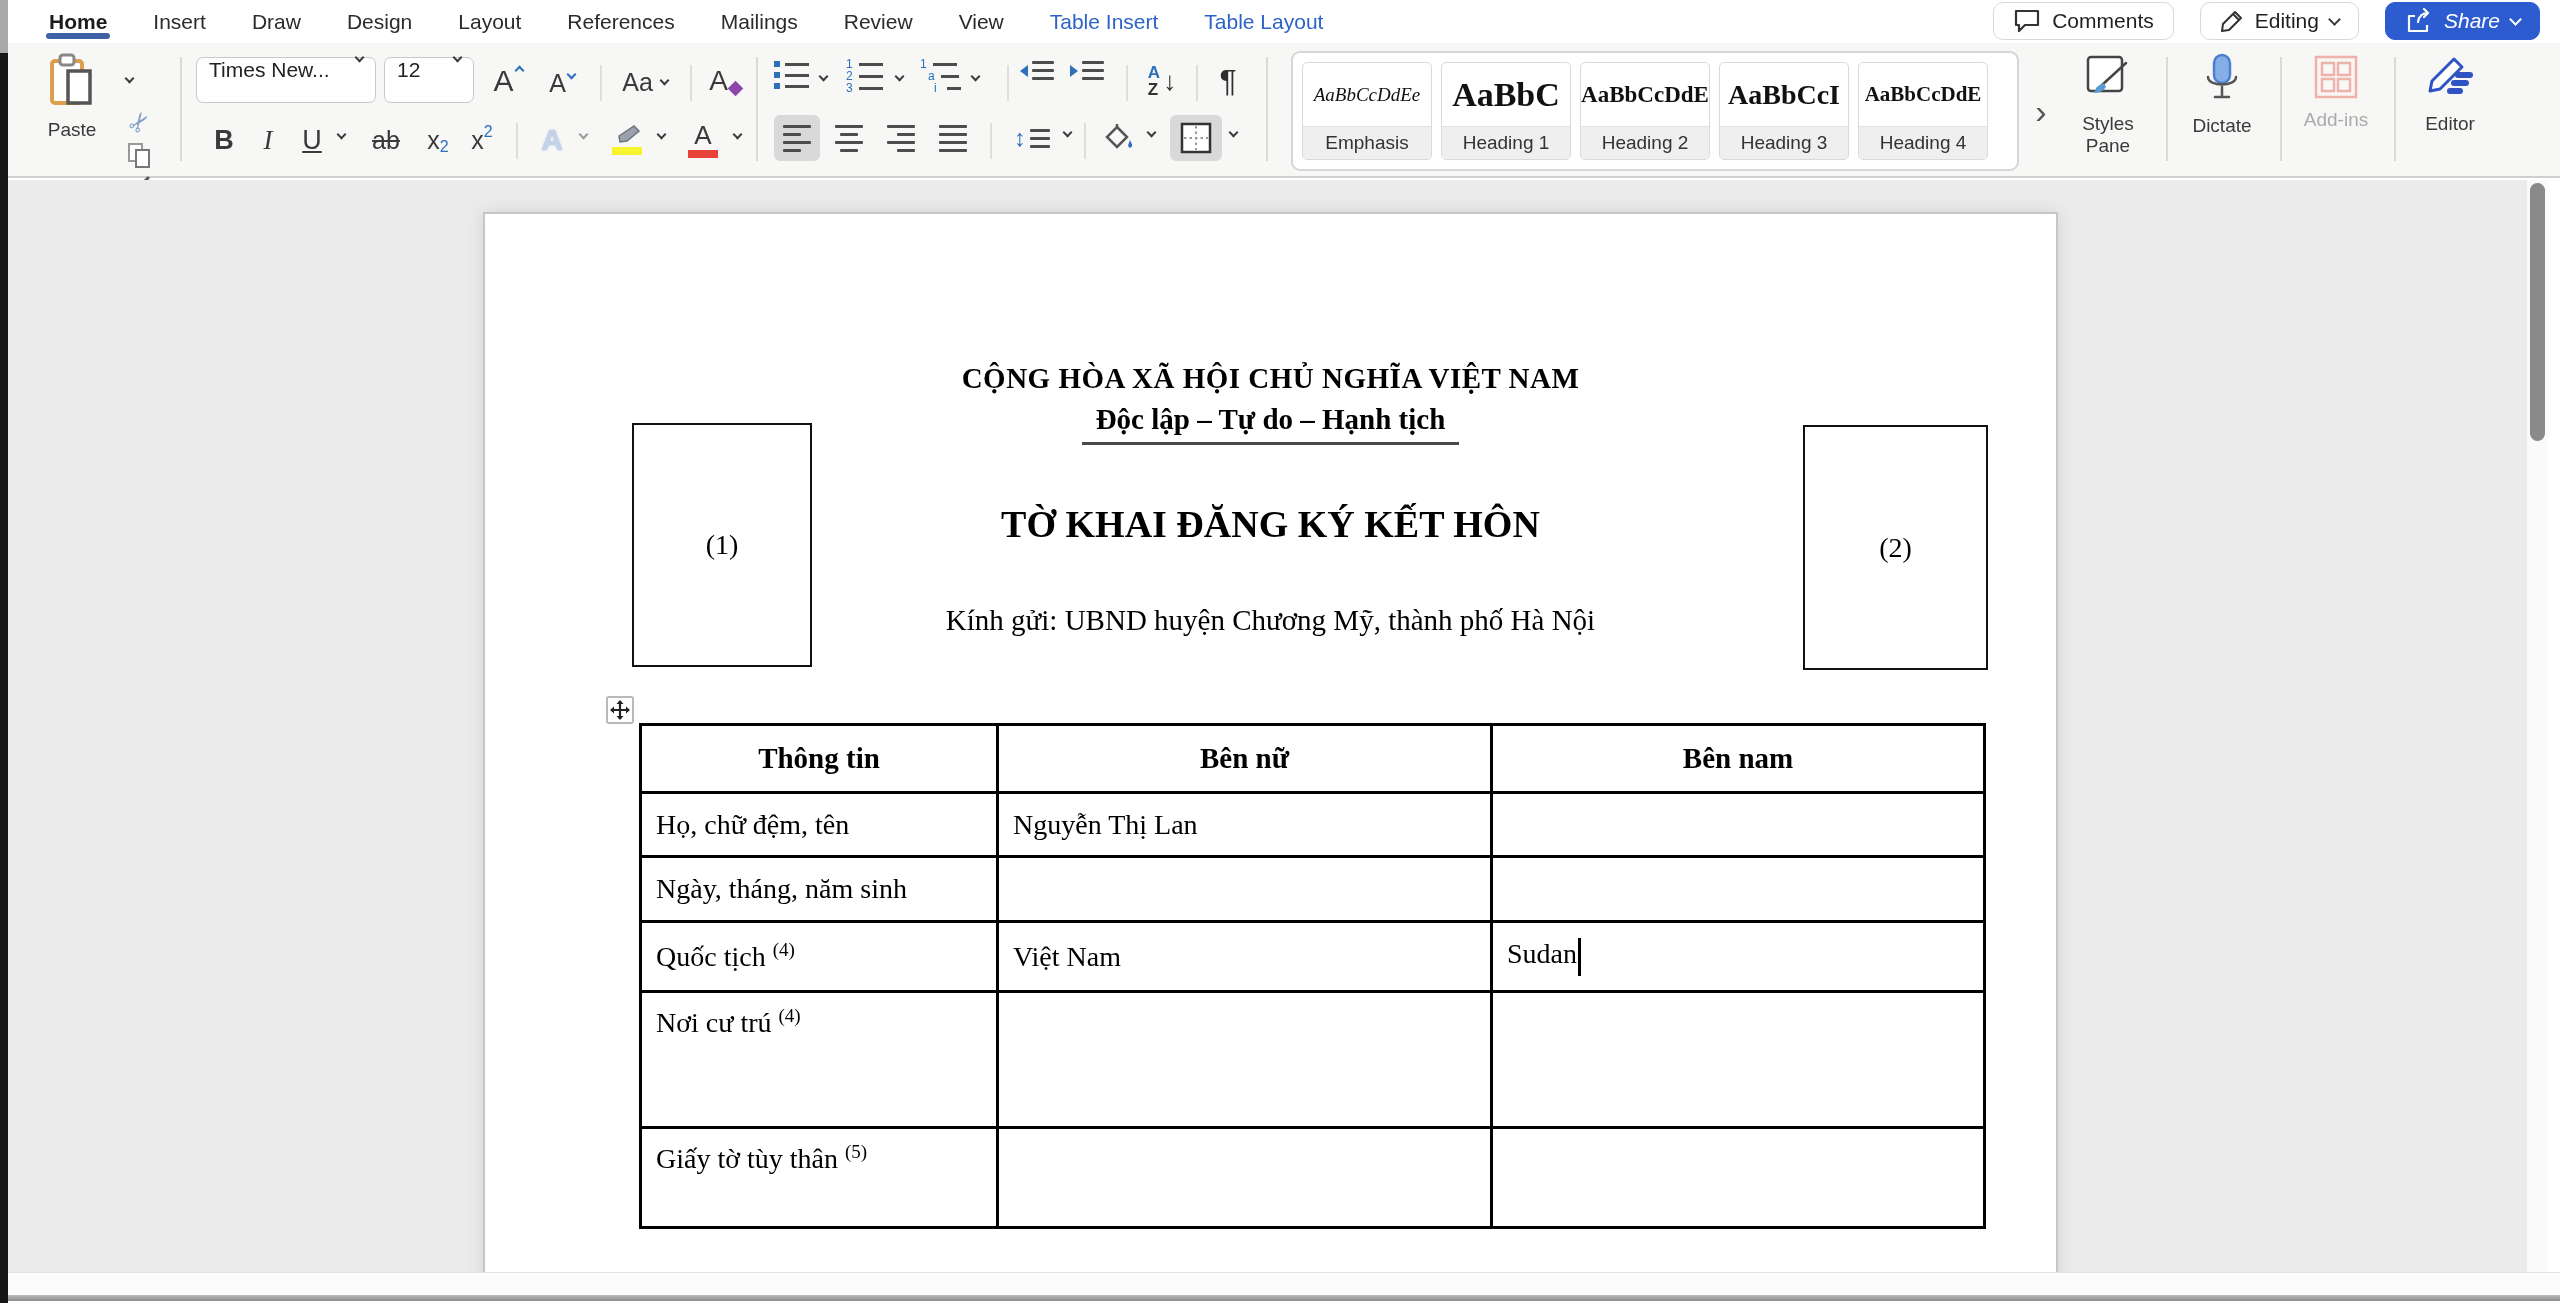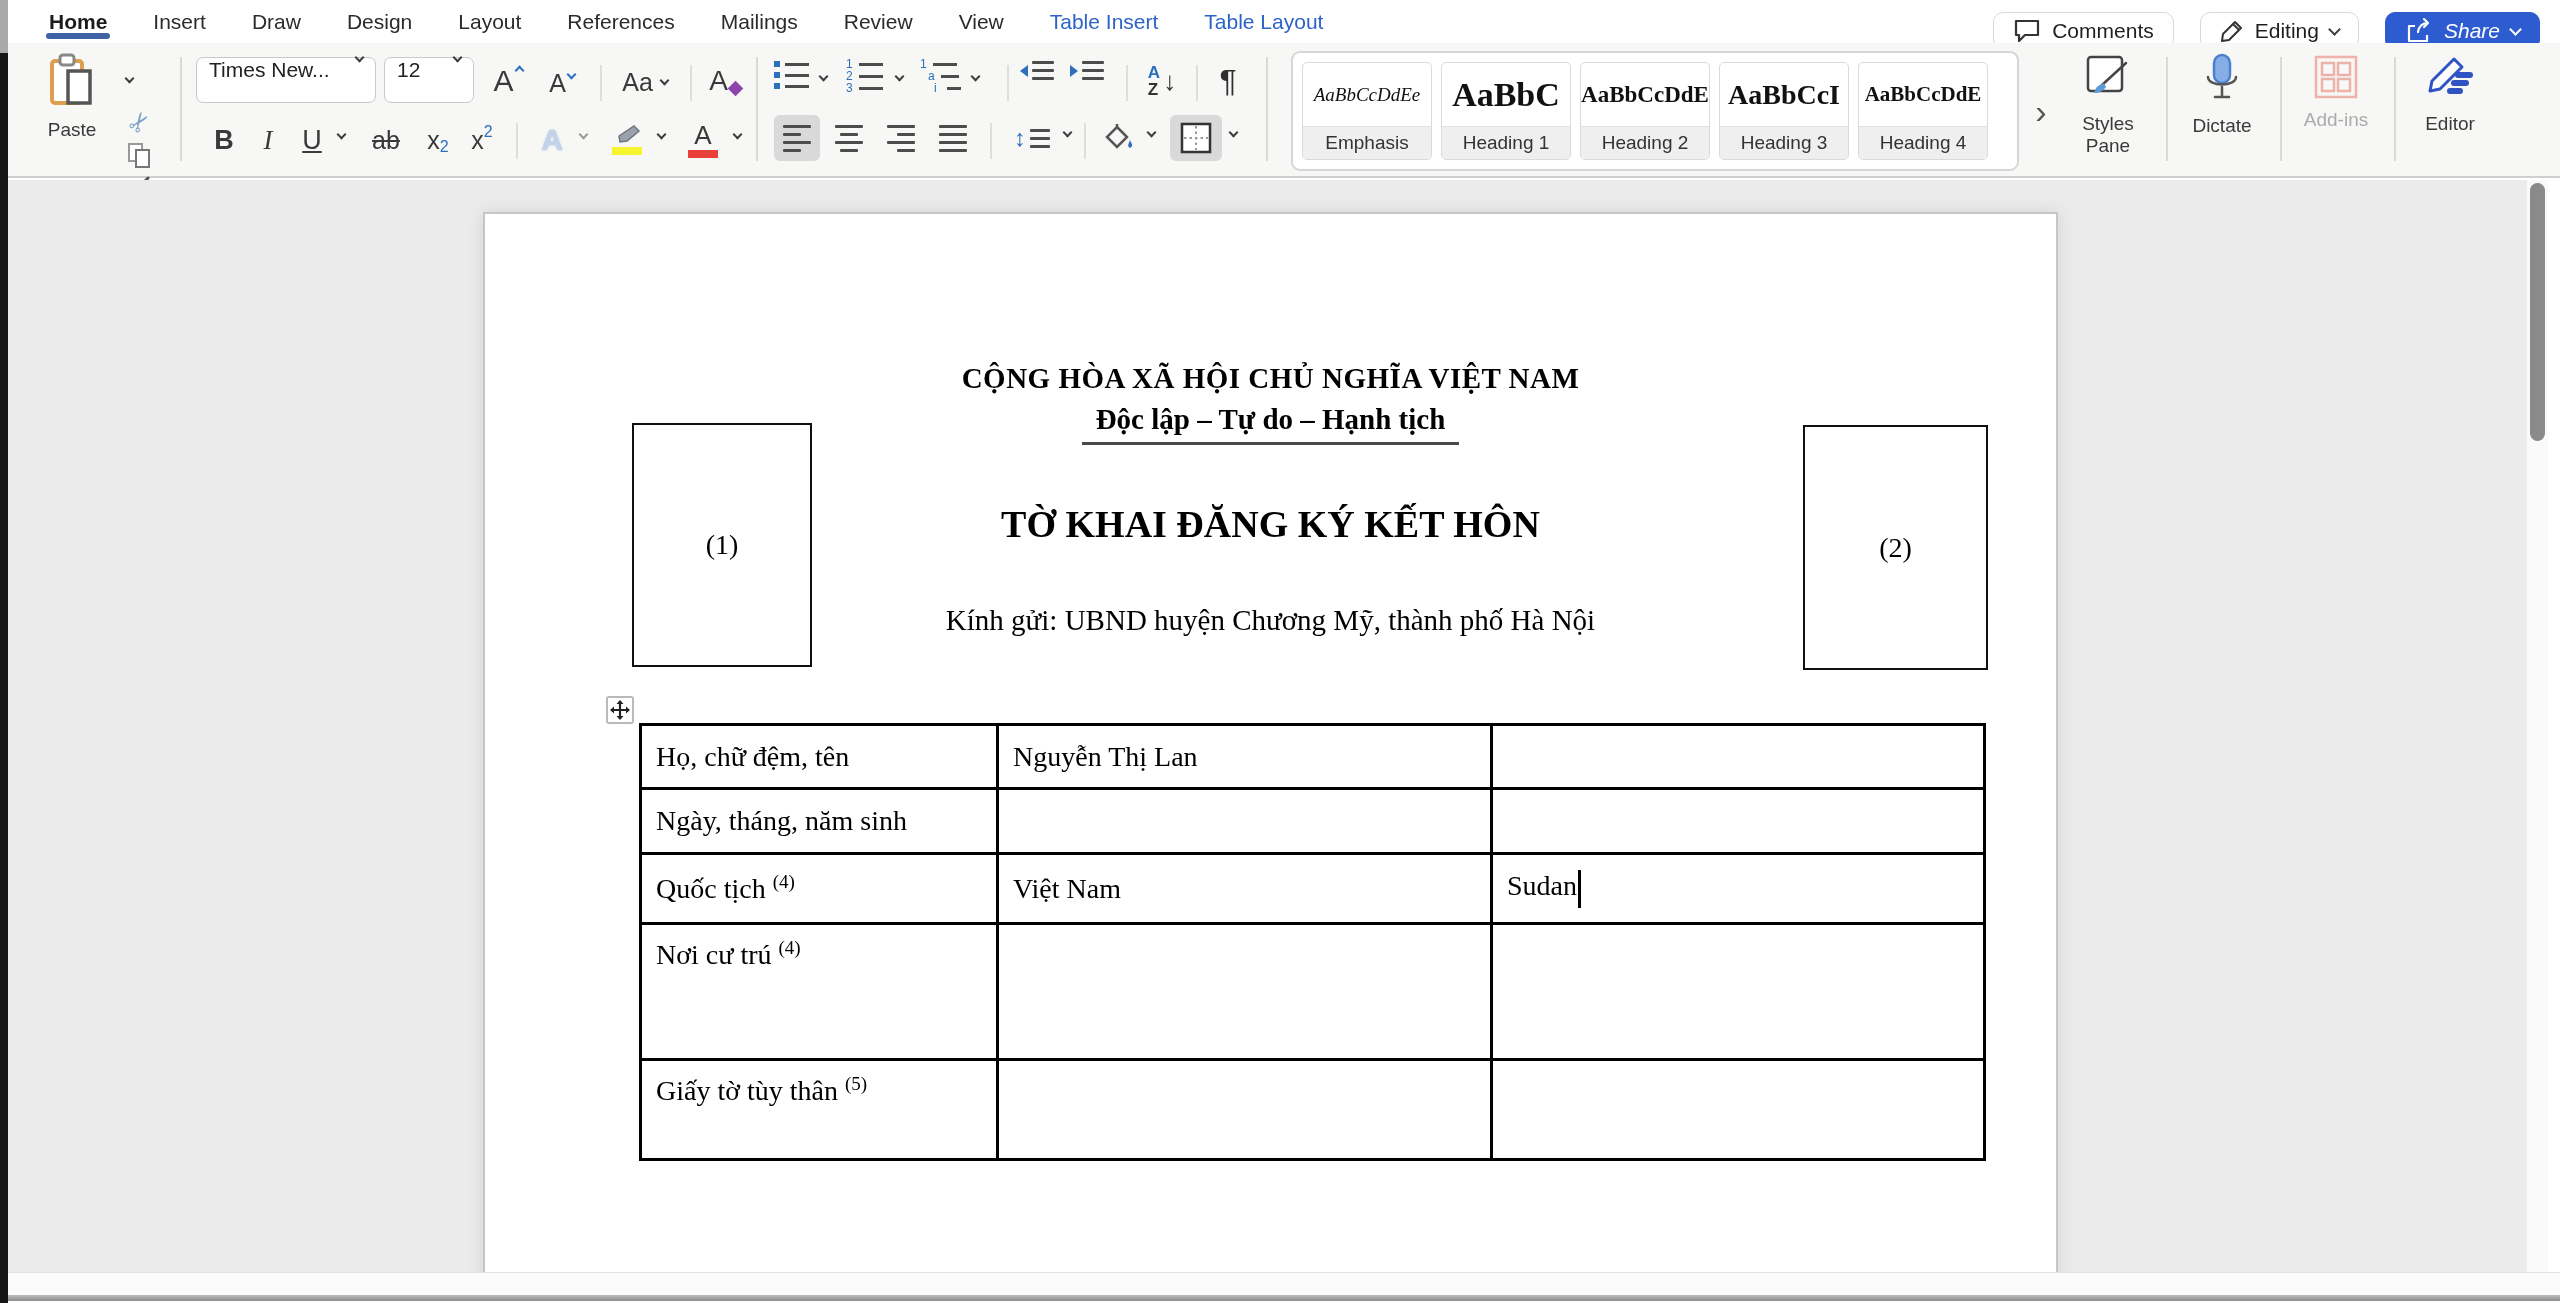--- a/index.html
+++ b/index.html
@@ -12,21 +12,21 @@
   .edge-top { position:absolute; left:0; top:0; width:8px; height:53px; background:#a9a9a9; }
   .edge-bottom { position:absolute; left:0; top:53px; width:8px; height:1250px; background:#161616; }
 
   
   .menubar { position:absolute; left:8px; right:0; top:0; height:43px; background:#fff; display:flex; align-items:flex-start; padding-left:18px; }
   .tab { position:relative; height:100%; display:flex; align-items:center; padding:0 23px; font-size:21px; color:#2b2b2b; cursor:default; }
   .tab.active { font-weight:bold; color:#1c1c1c; }
   .tab.contextual { color:#2c63c7; }
   .tab-underline { position:absolute; left:20px; right:20px; bottom:4px; height:6px; border-radius:4px; background:#3f62a7; }
 
-  .topbtns { position:absolute; right:20px; top:12px; display:flex; gap:26px; align-items:center; }
+  .topbtns { position:absolute; right:20px; top:2px; display:flex; gap:26px; align-items:center; }
   .pillbtn { display:flex; align-items:center; gap:11px; height:38px; padding:0 19px; border:1.5px solid #d9d9d9; border-radius:10px; background:#fff; font-size:21px; color:#1f1f1f; }
   .pillbtn.share { background:#2d5bd0; border-color:#2d5bd0; color:#fff;font-style:italic; }
   .chev { width:9px; height:9px; border-right:2.2px solid #3d3d3d; border-bottom:2.2px solid #3d3d3d; transform:rotate(45deg); display:inline-block; margin-top:-4px; }
   .chev.white { border-color:#fff; }
   .chev.small { width:7px; height:7px; }
 
   
   .ribbon { position:absolute; left:8px; right:0; top:43px; height:135px; background:#f7f7f6; border-bottom:2px solid #cfcfcf; }
   .vdiv { position:absolute; top:14px; height:104px; width:2px; background:#dadada; }
   .minidiv { position:absolute; width:1.5px; background:#dedede; }
@@ -453,20 +453,25 @@
         </svg>
       </div>
 
       <table class="doc">
         <colgroup>
             <col style="width:357px;">
             <col style="width:494px;">
             <col style="width:493px;">
           </colgroup>
         <tbody>
+            <tr class="hrow">
+          <th>Thông tin</th>
+          <th>Bên nữ</th>
+          <th>Bên nam</th>
+        </tr>
         <tr class="r0">
           <td><span>Họ, chữ đệm, tên</span><sup class="mark"></sup></td>
           <td>Nguyễn Thị Lan</td>
           <td></td>
         </tr>
         <tr class="r1">
           <td><span>Ngày, tháng, năm sinh</span><sup class="mark"></sup></td>
           <td></td>
           <td></td>
         </tr>

